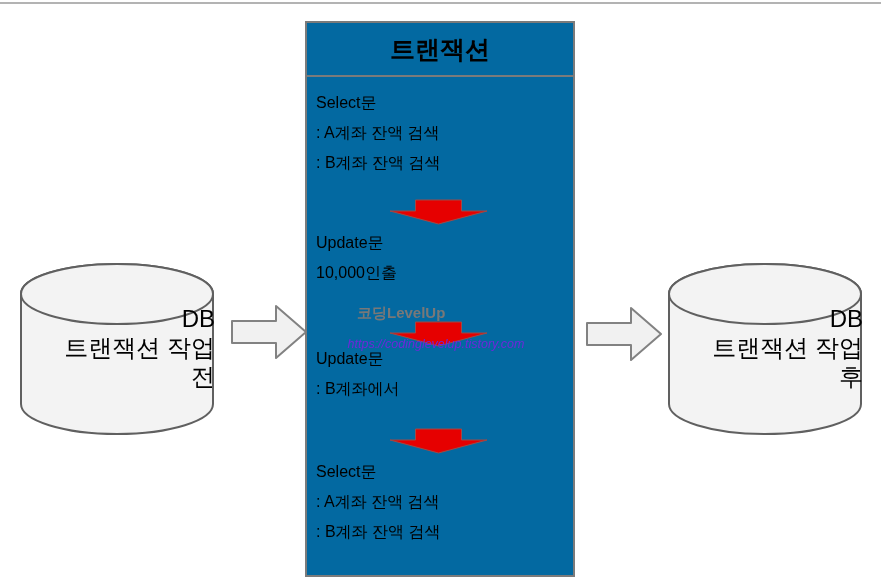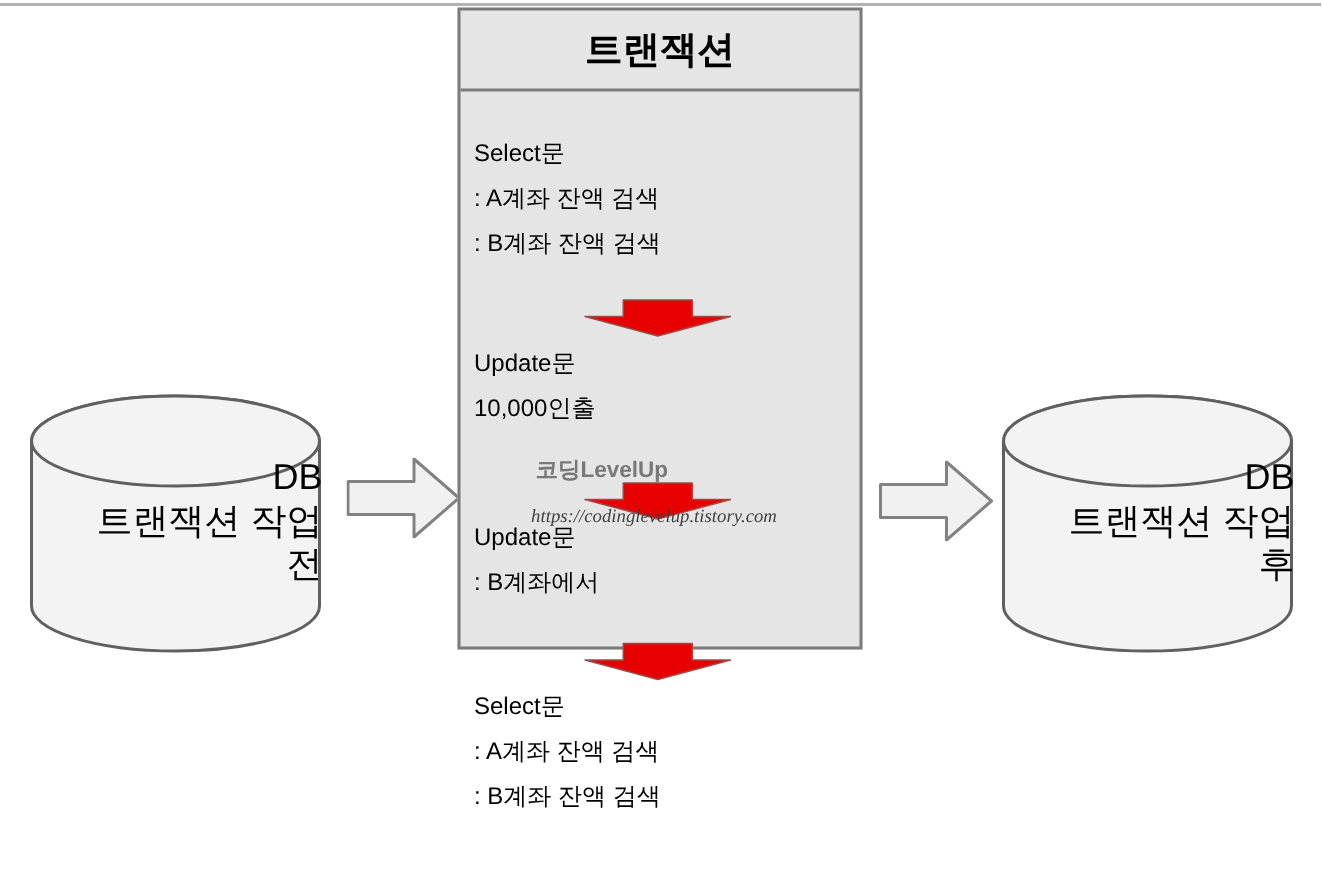--- a/index.html
+++ b/index.html
@@ -10,23 +10,23 @@
     overflow:hidden;
     font-family:"Liberation Sans","DejaVu Sans",sans-serif;
     color:#000;
   }
   .top-divider{
     position:absolute;left:0;top:2px;width:881px;height:2px;
     background:#b3b3b3;
   }
   
   .txn-box{
-    position:absolute;left:305px;top:5px;width:270px;height:428px;
+    position:absolute;left:305px;top:21px;width:270px;height:556px;
     box-sizing:border-box;
-    background:#e5e5e5;
+    background:#0369a1;
     border:2px solid #7b7b7b;
   }
   .txn-title{
     height:52px;line-height:52px;
     text-align:center;
     font-size:25px;font-weight:bold;
     border-bottom:2px solid #7b7b7b;
   }
   .txn-lines{
     position:absolute;left:316px;width:250px;
@@ -58,23 +58,23 @@
   .fa-right{left:586px;top:307px;}
   
   .wm-name{
     position:absolute;left:357px;top:304px;width:160px;
     font-size:15px;font-weight:bold;color:#787878;
     z-index:2;white-space:nowrap;
   }
   .wm-url{
     position:absolute;left:330px;top:337px;width:212px;
     text-align:center;
-    font-family:Liberation Serif, serif;
+    font-family:Liberation Sans, sans-serif;
     font-style:italic;
-    font-size:12.5px;color:#404040;
+    font-size:12.5px;color:#6d28d9;
     z-index:4;white-space:nowrap;
   }
 </style>
 </head>
 <body>
 
 <div class="canvas">
 
   <div class="top-divider"></div>
 

